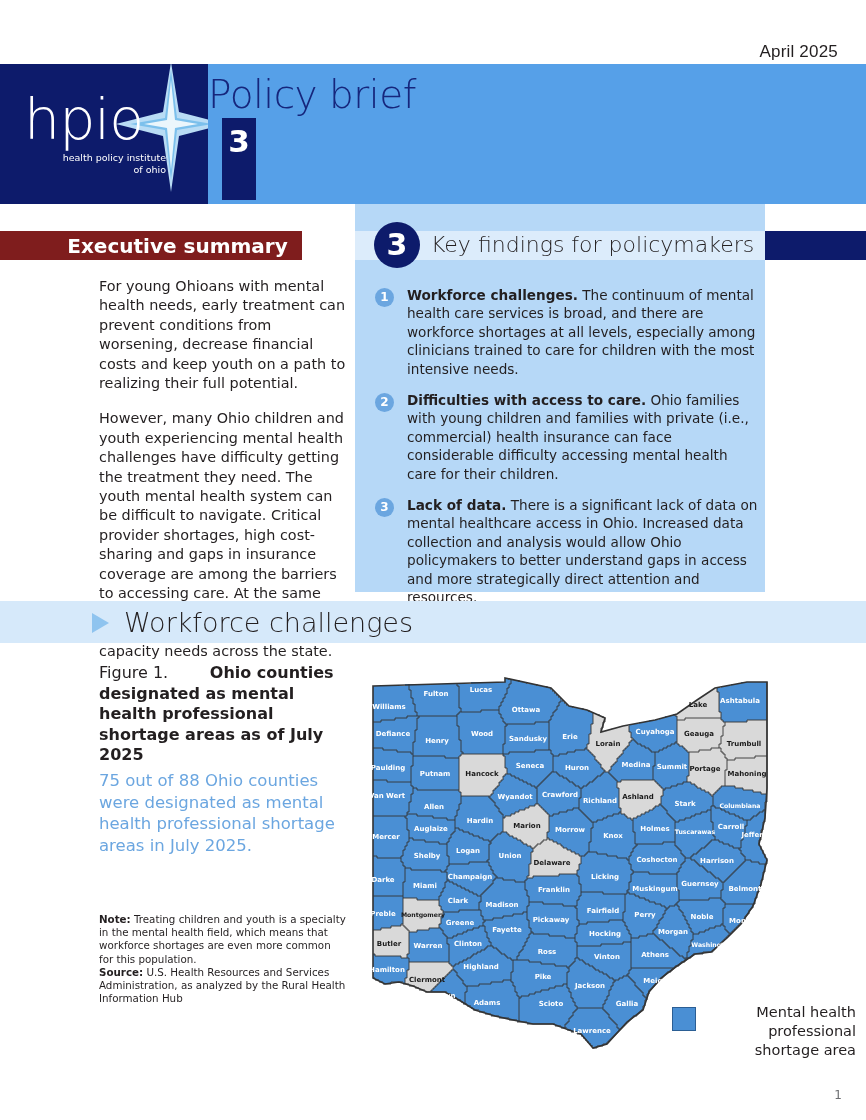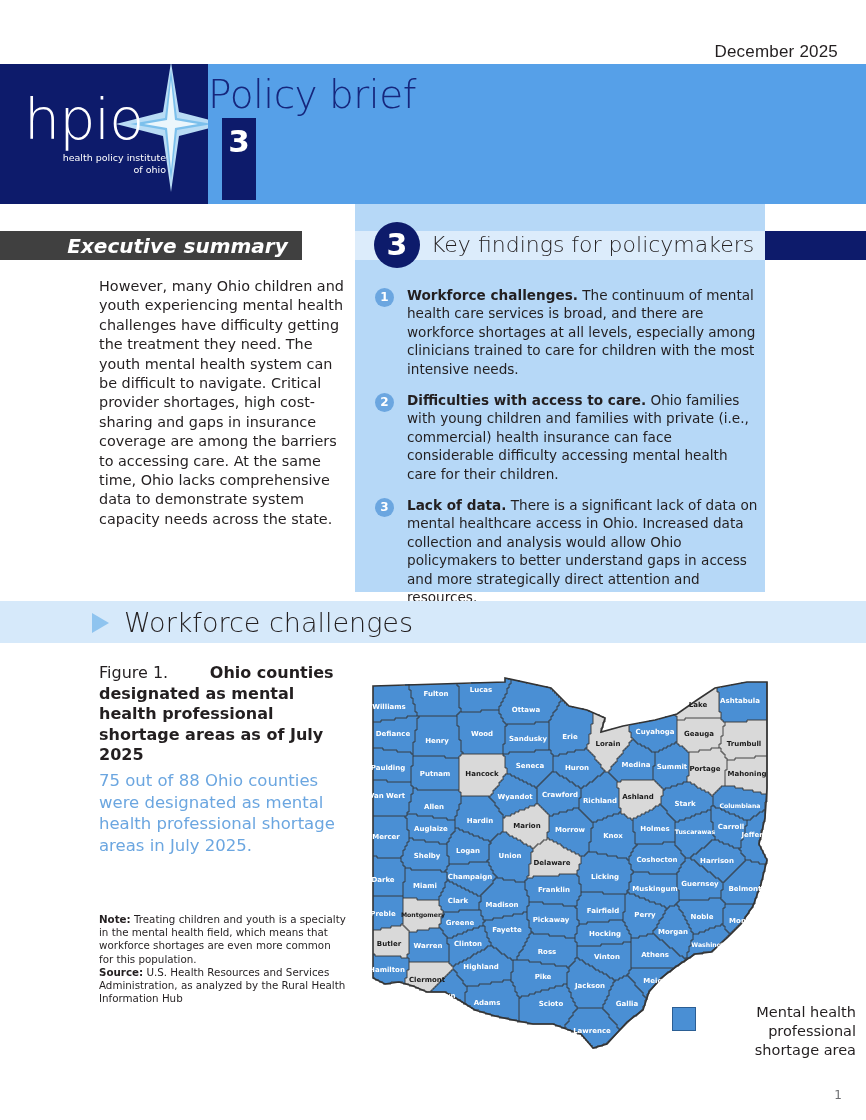--- a/index.html
+++ b/index.html
@@ -64,22 +64,21 @@
   .findings-panel {
     position:absolute; left:355px; top:204px; width:410px; height:388px;
     background:#b6d8f7;
   }
   .findings-head-strip {
     position:absolute; left:355px; top:231px; width:410px; height:29px;
     background:#dcecfb;
   }
   .exec-bar {
     position:absolute; left:0; top:231px; width:302px; height:29px;
-    background:#404040;
-    font-style:italic;
+    background:#7f1d1d;
   }
   .exec-bar span {
     position:absolute; left:0; top:3px; width:355px; text-align:center;
     color:#ffffff; font-size:20px; font-weight:bold;
     font-family:"DejaVu Sans", sans-serif;
   }
   .right-bar {
     position:absolute; left:765px; top:231px; width:101px; height:29px;
     background:#0d1b6b;
   }
@@ -185,21 +184,21 @@
 
   .page-num {
     position:absolute; right:24px; bottom:18px;
     font-size:12px; color:#6d6e71;
     font-family:"DejaVu Sans", sans-serif;
   }
 </style>
 </head>
 <body>
 
-<div class="date-line">December 2025</div>
+<div class="date-line">April 2025</div>
 
 <div class="masthead">
 
   <div class="logo-box">
     <svg class="logo-star" viewBox="0 0 110 130">
       <polygon points="55,0 63,50 110,62 63,74 55,130 47,74 0,62 47,50" fill="#b9dcf5"></polygon>
       <polygon points="55,8 61,56 96,62 61,68 55,118 49,68 14,62 49,56" fill="#7cc0ec"></polygon>
       <polygon points="55,18 59,58 82,62 59,66 55,108 51,66 28,62 51,58" fill="#ffffff" opacity="0.85"></polygon>
     </svg>
     <div class="logo-word">hpio</div>
@@ -215,20 +214,21 @@
 
 <div class="findings-panel"></div>
 <div class="findings-head-strip"></div>
 
 <div class="exec-bar">
   <span>Executive summary</span>
 </div>
 <div class="right-bar"></div>
 
 <div class="exec-body">
+  <p>For young Ohioans with mental health needs, early treatment can prevent conditions from worsening, decrease financial costs and keep youth on a path to realizing their full potential.</p>
   <p>However, many Ohio children and youth experiencing mental health challenges have difficulty getting the treatment they need. The youth mental health system can be difficult to navigate. Critical provider shortages, high cost-sharing and gaps in insurance coverage are among the barriers to accessing care. At the same time, Ohio lacks comprehensive data to demonstrate system capacity needs across the state.</p>
 </div>
 
 <div class="kf-badge">
   <span>3</span>
 </div>
 <div class="kf-title">Key findings for policymakers</div>
 
 <div class="kf-list">
   <div class="kf-item">

